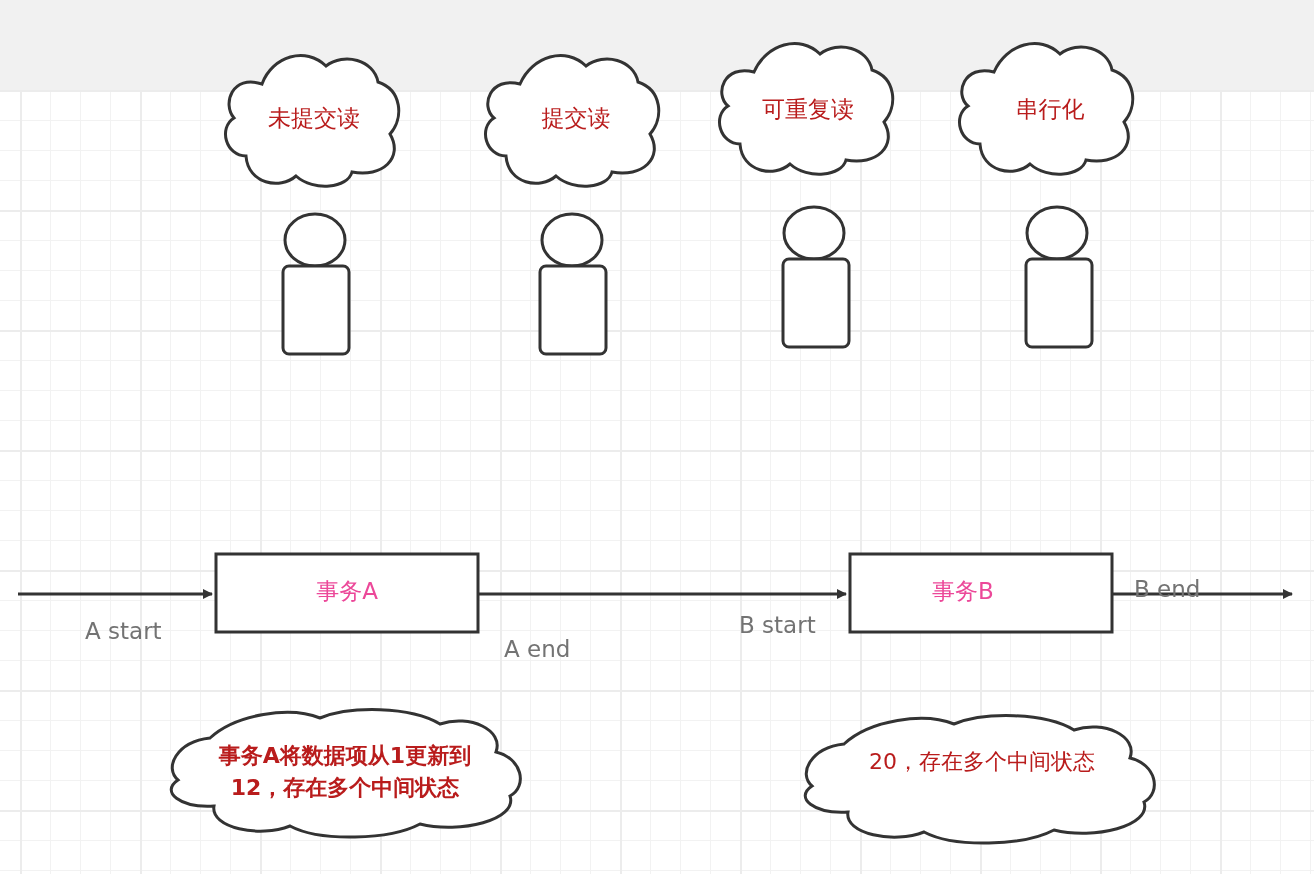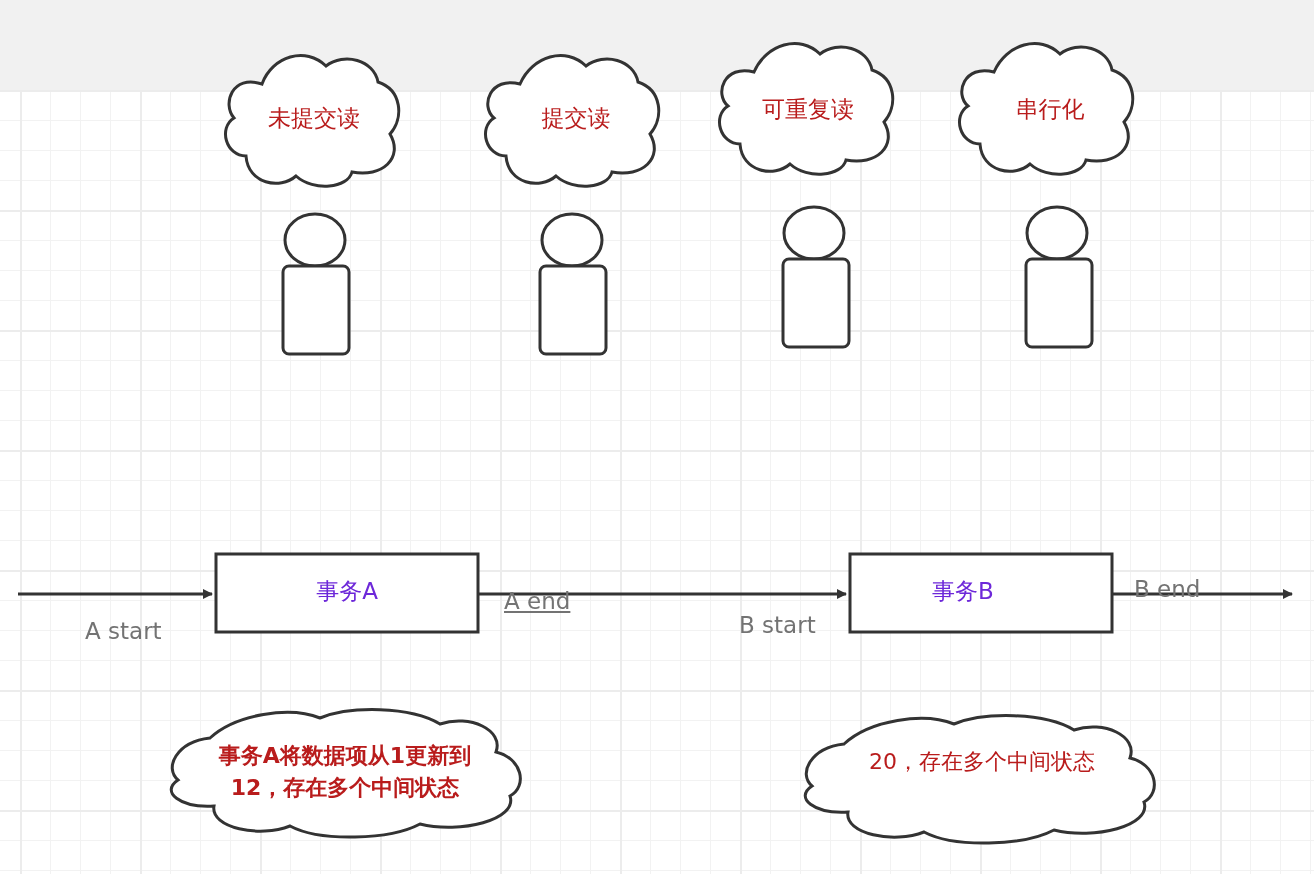--- a/index.html
+++ b/index.html
@@ -11,21 +11,21 @@
     background-image:
       linear-gradient(to right, #ececec 2px, transparent 2px),
       linear-gradient(to bottom, #ececec 2px, transparent 2px),
       linear-gradient(to right, #f2f2f2 1px, transparent 1px),
       linear-gradient(to bottom, #f2f2f2 1px, transparent 1px);
     background-size:120px 120px,120px 120px,30px 30px,30px 30px;
     background-position:20px 0, 0 0, 20px 0, 0 0; }
   svg.canvas { position:absolute; left:0; top:0; }
   .lbl { position:absolute; color:#737373; font-size:23px; white-space:nowrap; }
   .cloud-text { position:absolute; color:#b91c1c; font-size:23px; text-align:center; white-space:nowrap; line-height:32px; }
-  .box-text { position:absolute; color:#6d28d9; font-size:23px; text-align:center; }
+  .box-text { position:absolute; color:#ec4899; font-size:23px; text-align:center; }
 </style>
 </head>
 <body>
 
 <div class="top-band"></div>
 <div class="grid"></div>
 
 <svg class="canvas" width="1314" height="874">
   <defs>
     <marker id="arrow" markerWidth="10" markerHeight="10" refX="9" refY="5" orient="auto" markerUnits="userSpaceOnUse">
@@ -68,21 +68,21 @@
 
 <div class="cloud-text" style="left:244px; top:102px; width:140px;">未提交读</div>
 <div class="cloud-text" style="left:506px; top:102px; width:140px;">提交读</div>
 <div class="cloud-text" style="left:738px; top:93px; width:140px;">可重复读</div>
 <div class="cloud-text" style="left:980px; top:93px; width:140px;">串行化</div>
 
 <div class="box-text" style="left:216px; top:576px; width:262px;">事务A</div>
 <div class="box-text" style="left:850px; top:576px; width:226px;">事务B</div>
 
 <div class="lbl" style="left:85px; top:618px;">A start</div>
-<div class="lbl" style="left:504px; top:588px;text-decoration:underline;">A end</div>
+<div class="lbl" style="left:504px; top:636px;">A end</div>
 <div class="lbl" style="left:739px; top:612px;">B start</div>
 <div class="lbl" style="left:1134px; top:576px;">B end</div>
 
 <div class="cloud-text" style="left:190px; top:740px; width:310px; font-size:22px;font-weight:bold;">
   <div>事务A将数据项从1更新到</div>
   <div>12，存在多个中间状态</div>
 </div>
 <div class="cloud-text" style="left:822px; top:746px; width:320px; font-size:22px;">
   <div>20，存在多个中间状态</div>
 </div>

